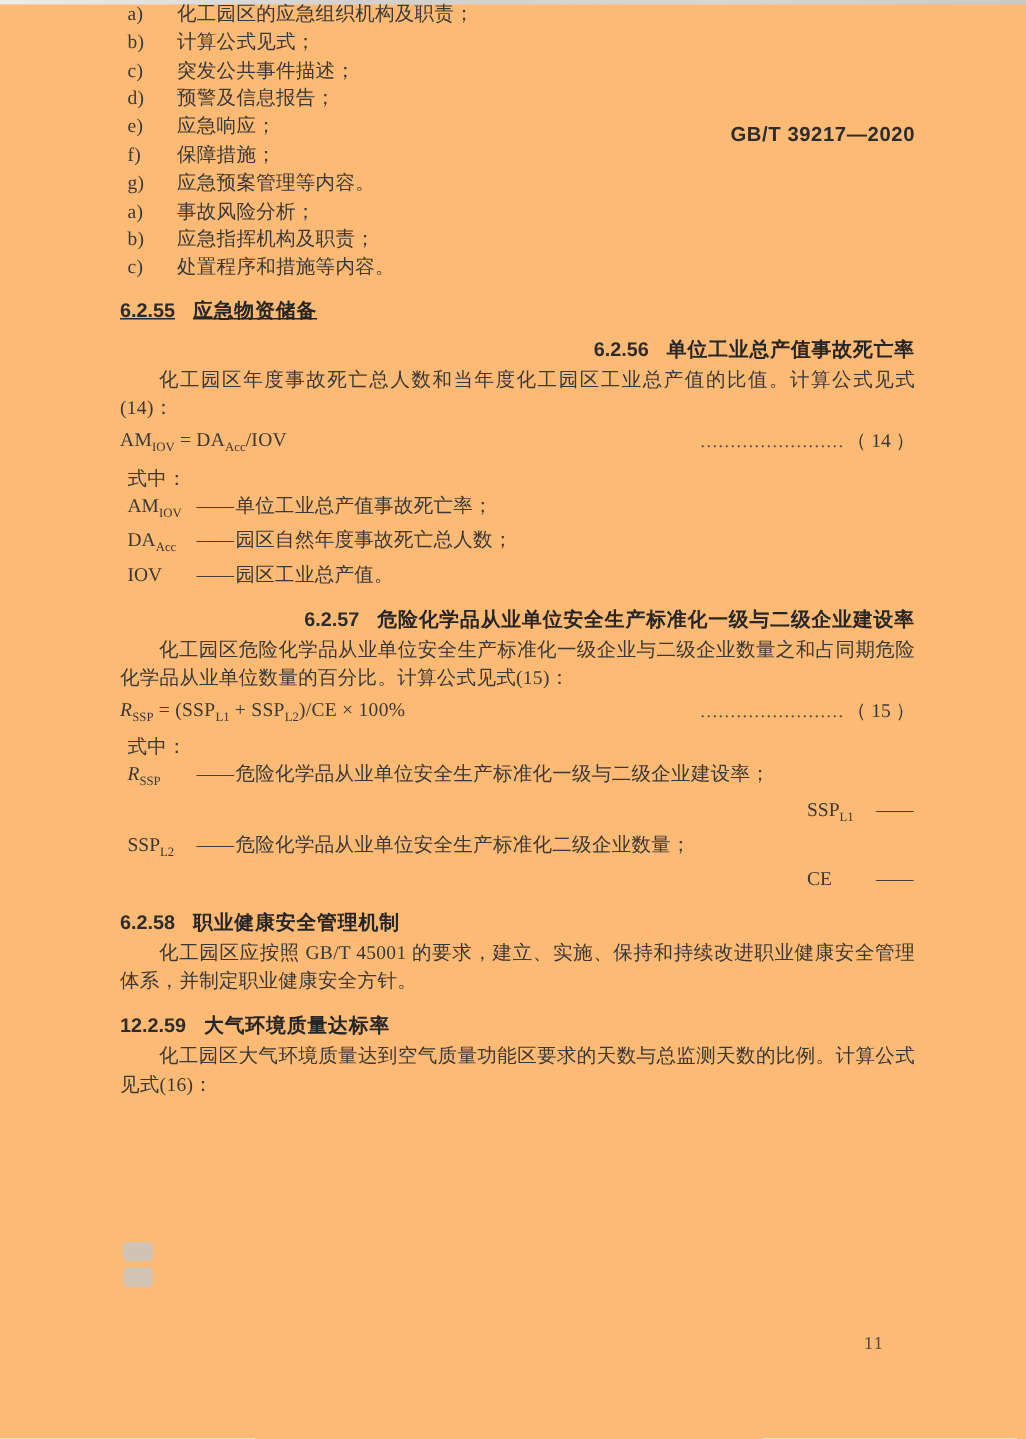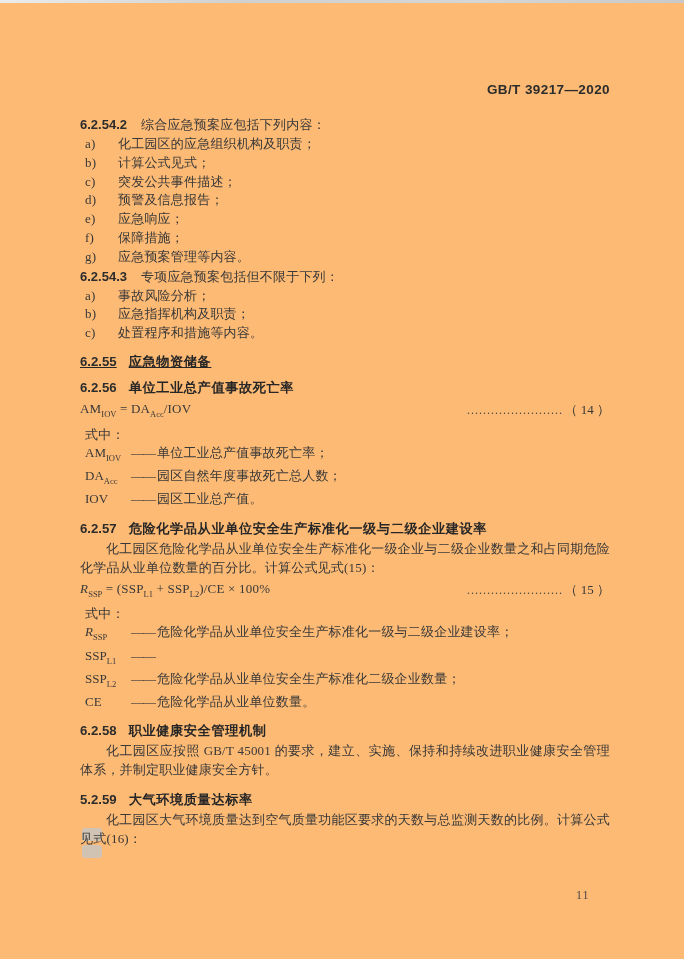--- a/index.html
+++ b/index.html
@@ -16,31 +16,31 @@
   .clause{margin:0;line-height:20px;}
   .clause-first{margin-top:115px;}
   .cnum{font-family:"Liberation Sans",sans-serif;font-weight:bold;color:#2c2c2c;
     margin-right:14px;letter-spacing:0;}
   .list{margin:0;}
   .li{display:flex;line-height:18.8px;padding-left:5px;}
   .li .m{flex:none;width:33px;}
   .hd{margin:0;line-height:20px;font-family:"Liberation Sans",sans-serif;
     font-weight:bold;color:#262626;font-size:13.2px;letter-spacing:.6px;}
   .hd .cnum{margin-right:12px;letter-spacing:0;}
-  .mt9{margin-top:9px;text-decoration:underline;} .mt6{margin-top:6px;}
+  .mt9{margin-top:9px;text-decoration:underline;} .mt6{margin-top:6px;text-align:right;}
   .mt5{margin-top:5px;} .mt10{margin-top:10px;} .mt4{margin-top:4px;}
   .para{margin:0;text-indent:26px;line-height:19.5px;text-align:justify;}
   .formula{position:relative;text-align:left;line-height:22px;}
   .feq{white-space:pre;}
   .feq sub,.sym sub{font-size:8.5px;letter-spacing:0;}
   .it{font-style:italic;}
   .fnum{position:absolute;right:0;top:1px;white-space:pre;letter-spacing:0;}
   .leader{font-size:12px;color:#4a4a4a;letter-spacing:0;margin-right:2px;}
   .where{margin:0;line-height:19px;padding-left:5px;font-family:Liberation Serif, serif;}
-  .def{display:flex;line-height:18.5px;padding-left:5px;}
+  .def{display:flex;line-height:18.5px;padding-left:5px;justify-content:flex-end;}
   .def .sym{flex:none;width:46px;white-space:pre;letter-spacing:0;}
   .def .dash{flex:none;letter-spacing:-1px;margin-right:2px;white-space:pre;}
   .def .dt{flex:1;}
   .pageno{position:absolute;left:576px;top:888px;font-size:12px;color:#4a4a4a;letter-spacing:1px;}
   .watermark{position:absolute;left:82px;top:828px;width:22px;height:32px;opacity:.55;z-index:0;}
   .watermark .wm1,.watermark .wm2{width:20px;height:13px;background:#aecbe8;border-radius:3px;}
   .watermark .wm2{margin-top:4px;}
   .content{z-index:1;}
 </style>
 </head>
@@ -51,23 +51,20 @@
 
   <div class="doc-header">GB/T 39217—2020</div>
 
   <div class="watermark">
     <div class="wm1"></div>
     <div class="wm2"></div>
   </div>
 
   <main class="content">
 
-    <p class="clause clause-first">
-      <span class="cnum">6.2.54.2</span><span>综合应急预案应包括下列内容：</span>
-    </p>
     <div class="list">
       <div class="li">
           <span class="m">a)</span>
           <span>化工园区的应急组织机构及职责；</span>
         </div>
       <div class="li">
           <span class="m">b)</span>
           <span>计算公式见式；</span>
         </div>
       <div class="li">
@@ -85,23 +82,20 @@
       <div class="li">
           <span class="m">f)</span>
           <span>保障措施；</span>
         </div>
       <div class="li">
           <span class="m">g)</span>
           <span>应急预案管理等内容。</span>
         </div>
     </div>
 
-    <p class="clause">
-      <span class="cnum">6.2.54.3</span><span>专项应急预案包括但不限于下列：</span>
-    </p>
     <div class="list">
       <div class="li">
           <span class="m">a)</span>
           <span>事故风险分析；</span>
         </div>
       <div class="li">
           <span class="m">b)</span>
           <span>应急指挥机构及职责；</span>
         </div>
       <div class="li">
@@ -110,20 +104,21 @@
         </div>
     </div>
 
     <h3 class="hd mt9">
       <span class="cnum">6.2.55</span><span>应急物资储备</span>
     </h3>
 
     <h3 class="hd mt6">
       <span class="cnum">6.2.56</span><span>单位工业总产值事故死亡率</span>
     </h3>
+    <p class="para mt4">化工园区年度事故死亡总人数和当年度化工园区工业总产值的比值。计算公式见式(14)：</p>
     <div class="formula">
       <span class="feq"><span>AM</span><sub>IOV</sub><span> = DA</span><sub>Acc</sub><span>/IOV</span></span>
       <span class="fnum"><span class="leader">……………………</span><span>（ 14 ）</span></span>
     </div>
     <p class="where">式中：</p>
     <div class="def">
         <span class="sym"><span>AM</span><sub>IOV</sub></span>
         <span class="dash">——</span>
         <span class="dt">单位工业总产值事故死亡率；</span>
       </div>
@@ -157,29 +152,28 @@
         <span class="dash">——</span>
       </div>
     <div class="def">
         <span class="sym"><span>SSP</span><sub>L2</sub></span>
         <span class="dash">——</span>
         <span class="dt">危险化学品从业单位安全生产标准化二级企业数量；</span>
       </div>
     <div class="def">
         <span class="sym"><span>CE</span><sub></sub></span>
         <span class="dash">——</span>
-        <span class="dt">危险化学品从业单位数量。</span>
       </div>
 
     <h3 class="hd mt5">
       <span class="cnum">6.2.58</span><span>职业健康安全管理机制</span>
     </h3>
     <p class="para mt4">化工园区应按照 GB/T 45001 的要求，建立、实施、保持和持续改进职业健康安全管理体系，并制定职业健康安全方针。</p>
 
     <h3 class="hd mt10">
-      <span class="cnum">5.2.59</span><span>大气环境质量达标率</span>
+      <span class="cnum">12.2.59</span><span>大气环境质量达标率</span>
     </h3>
     <p class="para mt6">化工园区大气环境质量达到空气质量功能区要求的天数与总监测天数的比例。计算公式见式(16)：</p>
 
   </main>
 
   <div class="pageno">11</div>
 </div>
 
 </body></html>

